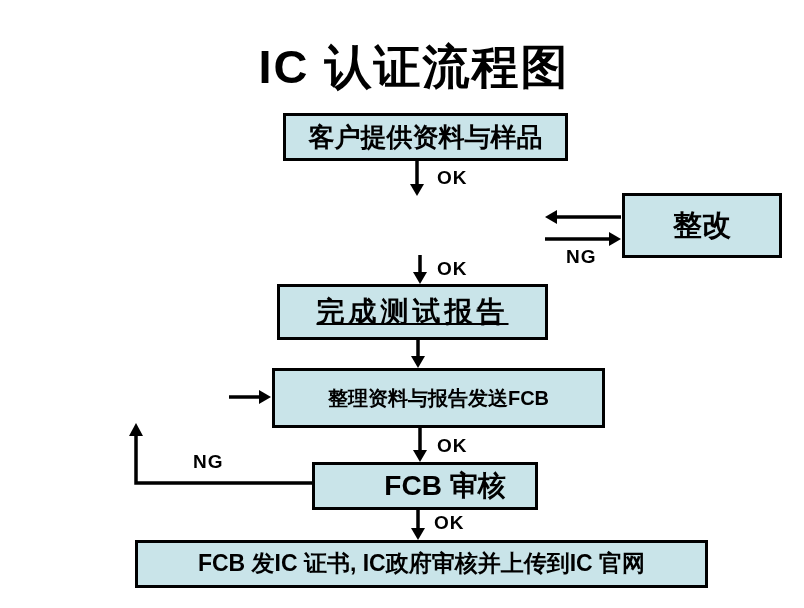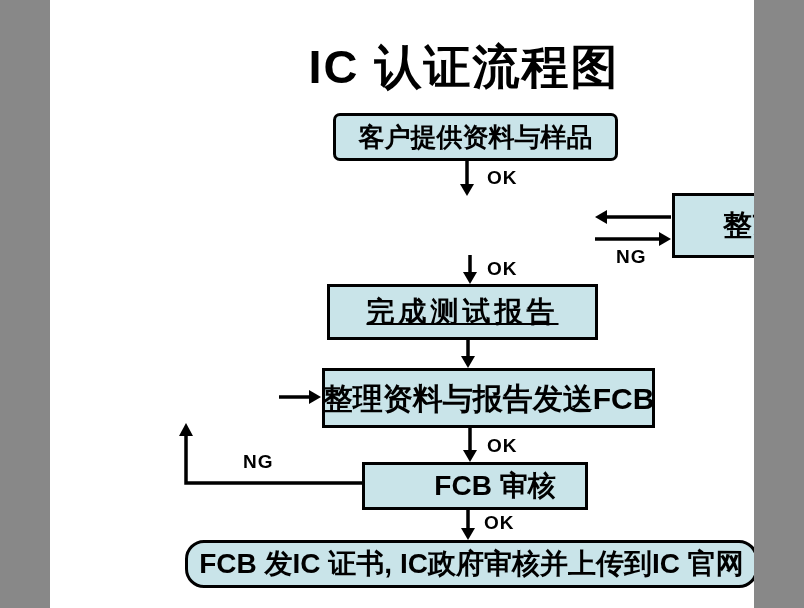--- a/index.html
+++ b/index.html
@@ -5,21 +5,21 @@
   :root {
     --background: #ffffff;
     --node-fill: #c9e4e9;
     --node-border: #000000;
     --text: #000000;
   }
   * { margin: 0; padding: 0; box-sizing: border-box; }
   html, body { background: #888; }
   .canvas {
     position: relative;
-    width: 704px;
+    width: 804px;
     height: 608px;
     background: var(--background);
     font-family: "Liberation Sans", "DejaVu Sans", sans-serif;
     color: var(--text);
     overflow: hidden;
     margin: 0 auto;
   }
   .title {
     position: absolute;
     top: 36px;
@@ -107,33 +107,33 @@
       <line x1="229" y1="397" x2="259" y2="397"></line>
       <polygon points="259,390 259,404 271,397"></polygon>
     </g>
 
     <g>
       <path d="M 312 483 L 136 483 L 136 435"></path>
       <polygon points="129,436 143,436 136,423"></polygon>
     </g>
   </svg>
 
-  <div class="node" style="left:283px; top:113px; width:285px; height:48px; font-size:26px;border-radius:7px;">客户提供资料与样品</div>
+  <div class="node" style="left:283px; top:113px; width:285px; height:48px; font-size:26px;">客户提供资料与样品</div>
 
 
   <div class="node" style="left:622px; top:193px; width:160px; height:65px; font-size:29px;">整改</div>
 
   <div class="node" style="left:277px; top:284px; width:271px; height:56px; font-size:28px; letter-spacing:4px;text-decoration:underline;">完成测试报告</div>
 
-  <div class="node" style="left:272px; top:368px; width:333px; height:60px; font-size:30px;">整理资料与报告发送FCB</div>
+  <div class="node" style="left:272px; top:368px; width:333px; height:60px; font-size:20px;">整理资料与报告发送FCB</div>
 
 
   <div class="node" style="left:312px; top:462px; width:226px; height:48px; font-size:28px;padding-left:40px;">FCB 审核</div>
 
-  <div class="node" style="left:135px; top:540px; width:573px; height:48px; font-size:28px;border-radius:19px;">FCB 发IC 证书, IC政府审核并上传到IC 官网</div>
+  <div class="node" style="left:135px; top:540px; width:573px; height:48px; font-size:23px;">FCB 发IC 证书, IC政府审核并上传到IC 官网</div>
 
   <div class="edge-label" style="left:437px; top:167px;">OK</div>
 
   <div class="edge-label" style="left:437px; top:258px;">OK</div>
 
   <div class="edge-label" style="left:566px; top:246px;">NG</div>
 
   <div class="edge-label" style="left:437px; top:435px;">OK</div>
 
   <div class="edge-label" style="left:193px; top:451px;">NG</div>

